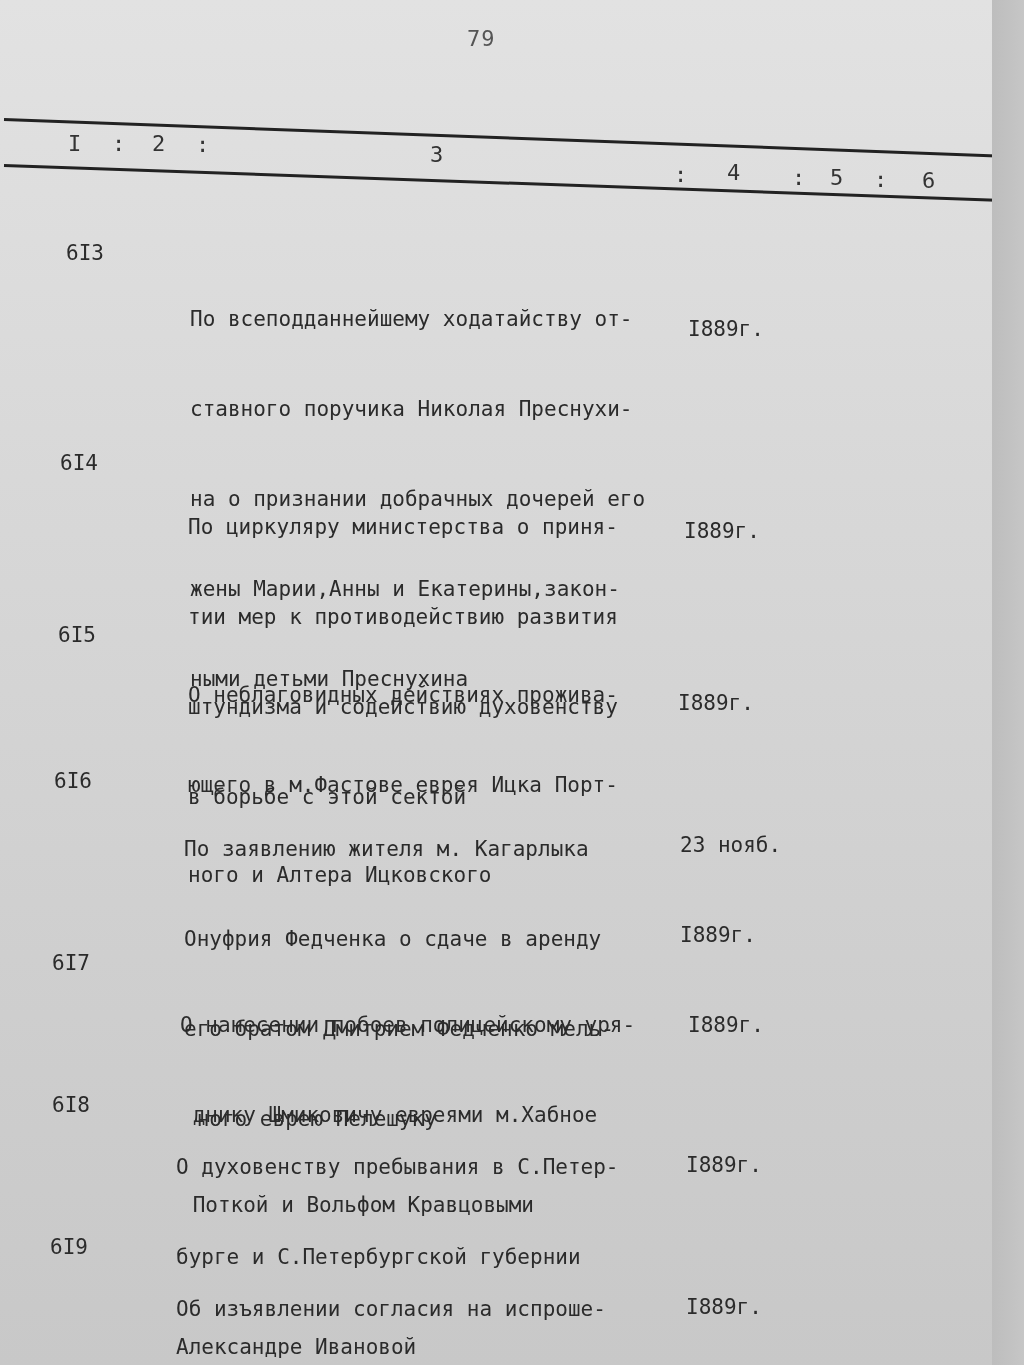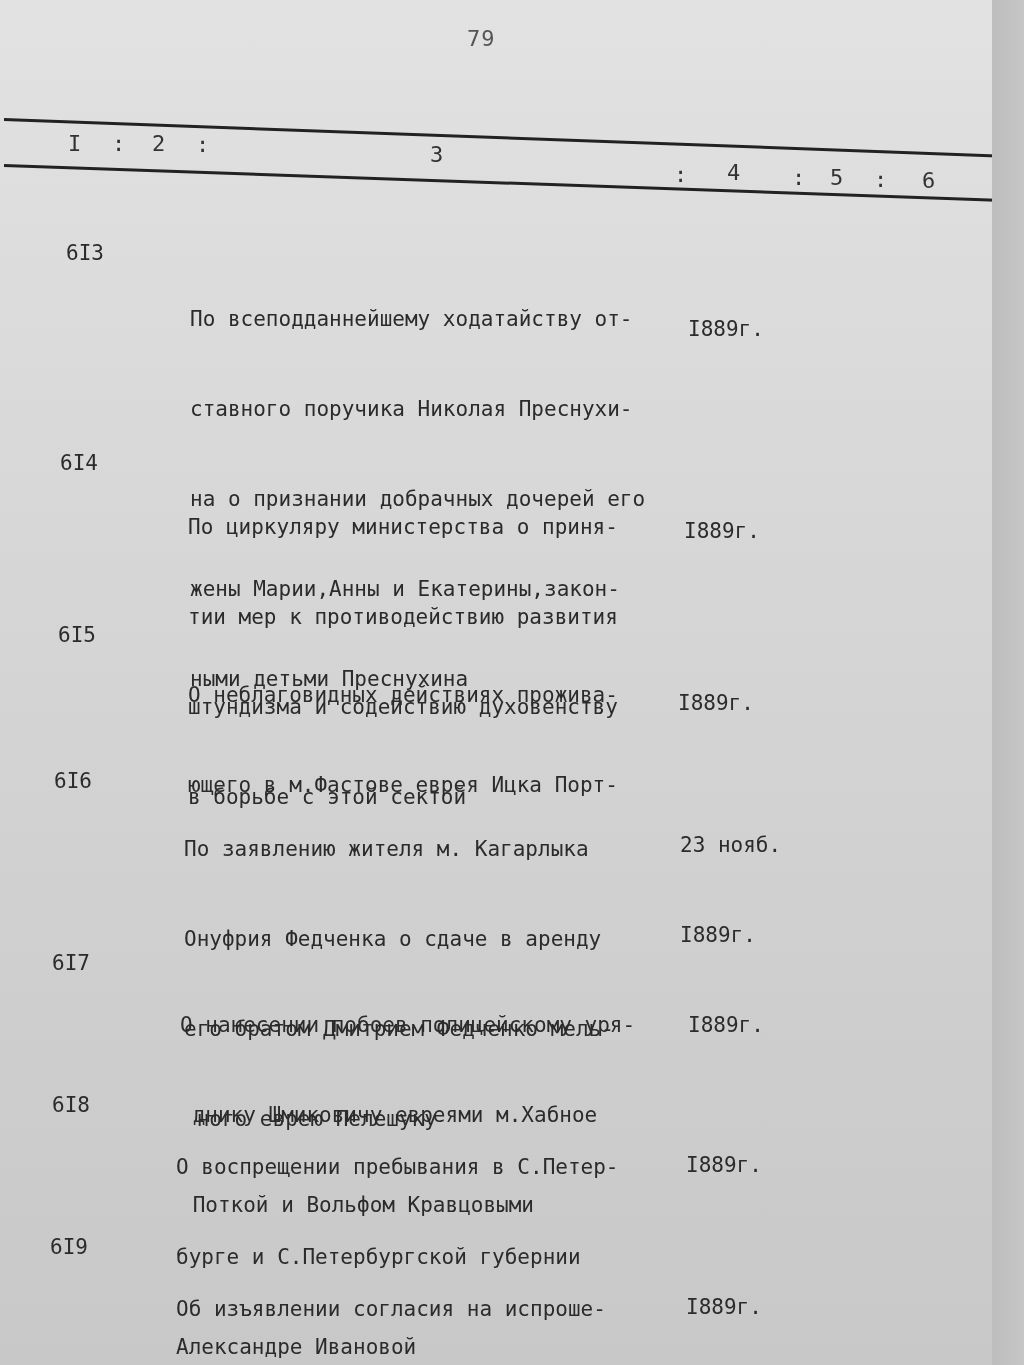--- a/index.html
+++ b/index.html
@@ -159,20 +159,21 @@
       <div class="date" style="left:624px; top:8px;">
         <div>I889г.</div>
       </div>
     </div>
 
     <div class="entry" style="left:58px; top:620px;">
       <span class="num">6I5</span>
       <div class="desc" style="left:130px; top:0;">
         <div>О неблаговидных действиях прожива-</div>
         <div>ющего в м.Фастове еврея Ицка Порт-</div>
+        <div>ного и Алтера Ицковского</div>
       </div>
       <div class="date" style="left:620px; top:8px;">
         <div>I889г.</div>
       </div>
     </div>
 
     <div class="entry" style="left:54px; top:766px;">
       <span class="num">6I6</span>
       <div class="desc" style="left:130px; top:8px;">
         <div>По заявлению жителя м. Кагарлыка</div>
@@ -194,21 +195,21 @@
         <div> Поткой и Вольфом Кравцовыми</div>
       </div>
       <div class="date" style="left:636px; top:2px;">
         <div>I889г.</div>
       </div>
     </div>
 
     <div class="entry" style="left:52px; top:1090px;">
       <span class="num">6I8</span>
       <div class="desc" style="left:124px; top:2px;">
-        <div>О воспрещении пребывания в С.Петер-</div>
+        <div>О духовенству пребывания в С.Петер-</div>
         <div>бурге и С.Петербургской губернии</div>
         <div>Александре Ивановой</div>
       </div>
       <div class="date" style="left:634px; top:0px;">
         <div>I889г.</div>
       </div>
     </div>
 
     <div class="entry" style="left:50px; top:1232px;">
       <span class="num">6I9</span>

